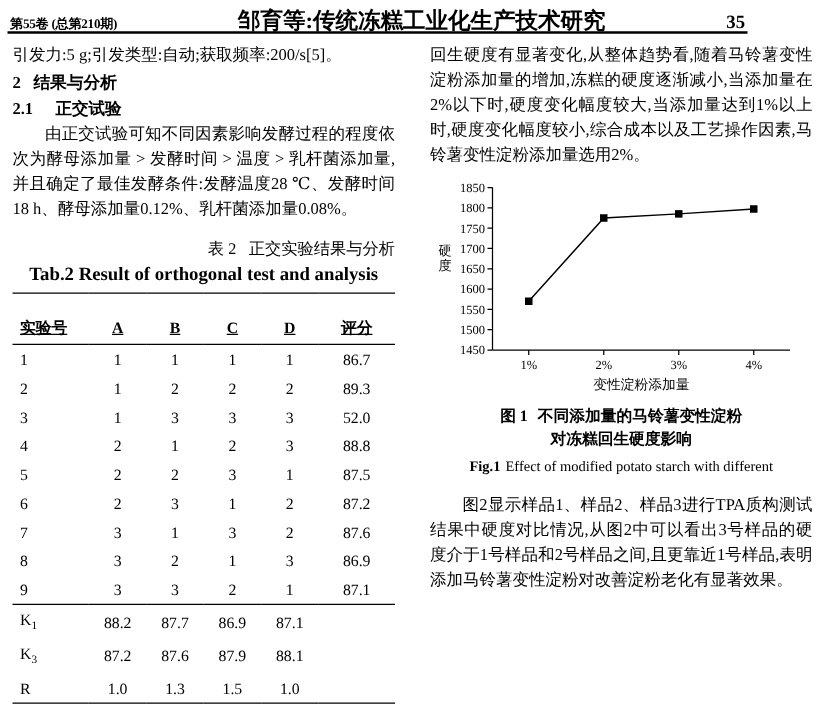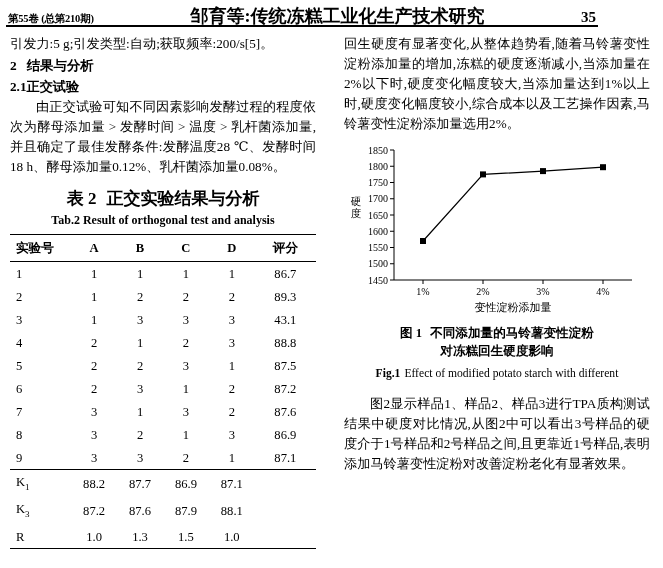--- a/index.html
+++ b/index.html
@@ -70,33 +70,33 @@
     font-weight: bold;
     font-size: 13.4px;
     margin-top: 2px;
   }
   .sec-head .num { margin-right: 10px; }
   .subsec-head {
     font-weight: bold;
     font-size: 13.2px;
     margin-top: 1px;
   }
-  .subsec-head .num { }
+  .subsec-head .num { margin-right: 18px; }
 
   
   .tbl-caption {
-    text-align: center;
+    text-align: right;
     margin-top: 12px;
-    font-size: 17px;
-    font-weight: bold;
+    font-size: 13px;
+    font-weight: normal;
   }
   .tbl-caption .cap-num { margin-right: 10px; }
   .tbl-caption-en {
     text-align: center;
-    font-size: 12px;
+    font-size: 15px;
     font-weight: bold;
     margin-top: 1px;
     margin-bottom: 4px;
     font-family: "Liberation Serif", "DejaVu Serif", serif;
   }
   table.data {
     width: 100%;
     border-collapse: collapse;
     font-size: 12.6px;
   }
@@ -105,22 +105,23 @@
     text-align: center;
     font-weight: normal;
     font-family: "Liberation Serif", "DejaVu Serif", serif;
   }
   table.data thead th {
     font-weight: bold;
   }
   table.data thead tr th {
     border-top: 1.6px solid #000;
     border-bottom: 1px solid #000;
-    padding-top: 3px;
+    padding-top: 17px;
     padding-bottom: 3px;
+    text-decoration: underline;
   }
   table.data tbody tr:last-child td {
     
   }
   table.data .c0 { width: 20%; text-align: left; padding-left: 6px; }
   table.data .c1, table.data .c2, table.data .c3, table.data .c4 { width: 15%; }
   table.data .c5 { width: 20%; }
   tr.sep-top td { border-top: 1px solid #000; }
   tr.last-row td { border-bottom: 1.6px solid #000; }
   .sub { font-size: 9px; vertical-align: sub; }
@@ -221,21 +222,21 @@
           <td class="c3">2</td>
           <td class="c4">2</td>
           <td class="c5">89.3</td>
         </tr>
         <tr>
           <td class="c0">3</td>
           <td class="c1">1</td>
           <td class="c2">3</td>
           <td class="c3">3</td>
           <td class="c4">3</td>
-          <td class="c5">43.1</td>
+          <td class="c5">52.0</td>
         </tr>
         <tr>
           <td class="c0">4</td>
           <td class="c1">2</td>
           <td class="c2">1</td>
           <td class="c3">2</td>
           <td class="c4">3</td>
           <td class="c5">88.8</td>
         </tr>
         <tr>

